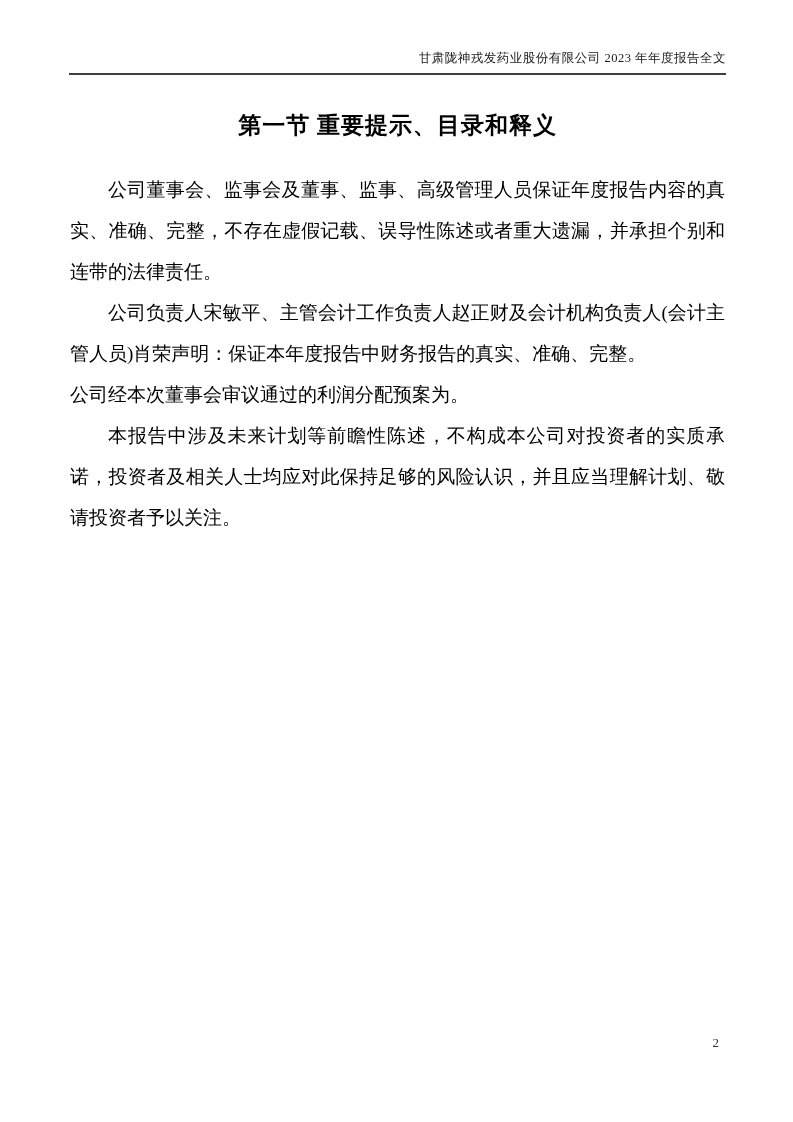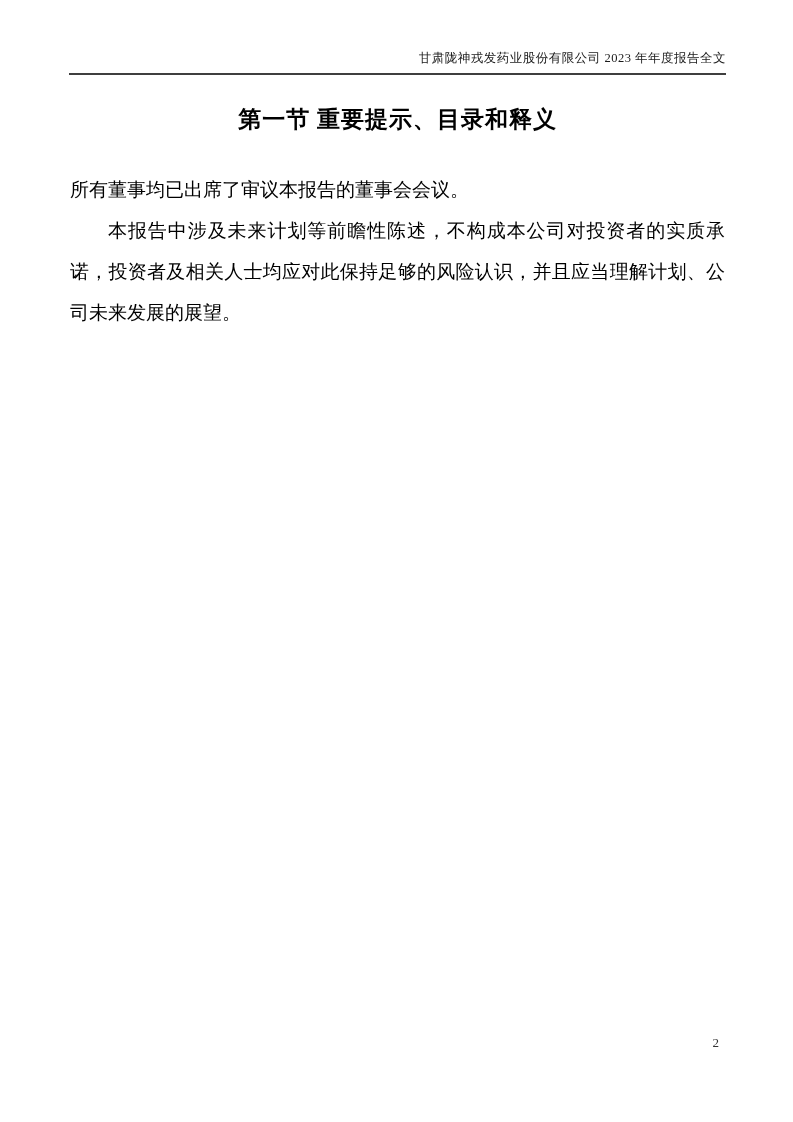--- a/index.html
+++ b/index.html
@@ -21,21 +21,21 @@
     right: 67px;
     text-align: right;
     font-size: 12.5px;
     color: #1a1a1a;
     padding-bottom: 6px;
     border-bottom: 2.5px solid #3f3f3f;
     letter-spacing: 0.5px;
   }
   .doc-title {
     position: absolute;
-    top: 104px;
+    top: 110px;
     left: 69px;
     right: 67px;
     text-align: center;
     font-size: 23px;
     font-weight: bold;
     letter-spacing: 1px;
   }
   .body-text {
     position: absolute;
     top: 169px;
@@ -64,19 +64,21 @@
 </head>
 <body>
 
 <div class="page">
 
   <div class="header">甘肃陇神戎发药业股份有限公司 2023 年年度报告全文</div>
 
   <h1 class="doc-title">第一节 重要提示、目录和释义</h1>
 
   <div class="body-text">
-    <p class="no-indent">所有董事均已出席了审议本报告的董事会会议。</p>
-    <p>本报告中涉及未来计划等前瞻性陈述，不构成本公司对投资者的实质承诺，投资者及相关人士均应对此保持足够的风险认识，并且应当理解计划、公司未来发展的展望。</p>
+    <p>公司董事会、监事会及董事、监事、高级管理人员保证年度报告内容的真实、准确、完整，不存在虚假记载、误导性陈述或者重大遗漏，并承担个别和连带的法律责任。</p>
+    <p>公司负责人宋敏平、主管会计工作负责人赵正财及会计机构负责人(会计主管人员)肖荣声明：保证本年度报告中财务报告的真实、准确、完整。</p>
+    <p class="no-indent">公司经本次董事会审议通过的利润分配预案为。</p>
+    <p>本报告中涉及未来计划等前瞻性陈述，不构成本公司对投资者的实质承诺，投资者及相关人士均应对此保持足够的风险认识，并且应当理解计划、敬请投资者予以关注。</p>
   </div>
 
   <div class="footer">2</div>
 
 </div>
 
 </body></html>

